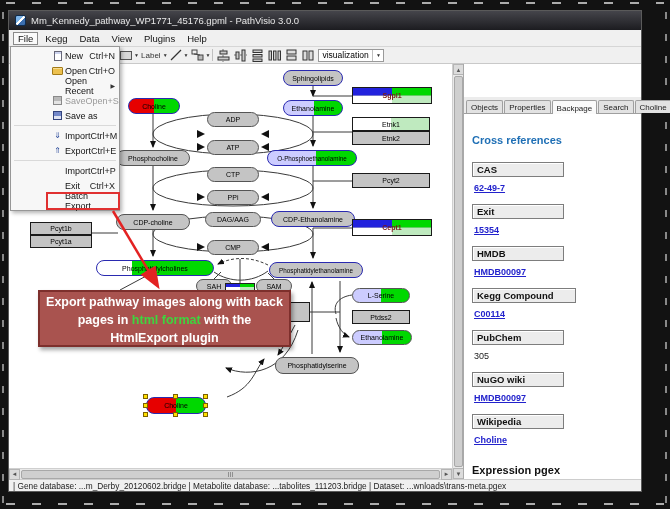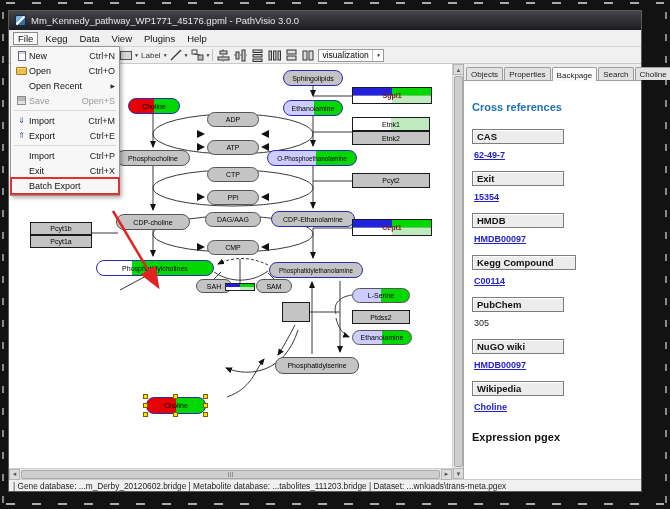--- a/index.html
+++ b/index.html
@@ -27,40 +27,40 @@
   .canvas{flex:1;background:#fff;position:relative;display:flex;flex-direction:column;}
   .canvas-body{flex:1;}
   .hscroll{height:11px;background:#e9e9e9;border-top:1px solid #cfcfcf;display:flex;align-items:center;flex:none;}
   .sbtn{width:11px;height:11px;background:#dcdcdc;border:1px solid #b5b5b5;font-size:6px;color:#555;display:flex;align-items:center;justify-content:center;flex:none;}
   .hthumb{height:9px;background:#cfcfcf;border:1px solid #a8a8a8;border-radius:2px;margin:0 1px;flex:1;display:flex;align-items:center;justify-content:center;gap:1px;}
   .grip{width:1px;height:5px;background:#909090;}
   .vscroll{width:11px;background:#e9e9e9;border-left:1px solid #cfcfcf;display:flex;flex-direction:column;flex:none;}
   .vthumb{width:9px;flex:1;background:#cfcfcf;border:1px solid #a8a8a8;border-radius:2px;margin:1px auto;}
   
   .panel{width:178px;background:#fff;border-left:1px solid #a9a9a9;display:flex;flex-direction:column;flex:none;}
-  .tabs{height:16px;background:#ececec;display:flex;align-items:flex-end;padding-left:2px;flex:none;}
+  .tabs{height:16px;background:#ececec;display:flex;align-items:flex-end;padding-left:2px;flex:none;margin-top:33px;}
   .tab{font-size:8px;color:#222;border:1px solid #9f9f9f;border-bottom:none;background:#e2e2e2;padding:2px 4px 1px;margin-right:1px;border-radius:2px 2px 0 0;white-space:nowrap;}
   .tab.active{background:#fafafa;padding-top:3px;position:relative;top:1px;}
   .panel-body{flex:1;border-top:1px solid #9f9f9f;background:#fff;padding:14px 0 0 8px;overflow:hidden;}
   .xref-head{font-size:11px;font-weight:bold;color:#1f6fb5;margin:6px 0 16px;}
   .db-box{width:92px;height:15px;border:1px solid #7d7d7d;background:#ececec;font-size:9.5px;font-weight:bold;color:#111;padding:1px 0 0 4px;box-shadow:inset 1px 1px 0 #fff;}
   .db-val{font-size:9px;font-weight:bold;color:#2222cc;text-decoration:underline;margin:6px 0 11px 2px;display:inline-block;}
   .db-val.plain{color:#222;font-weight:normal;text-decoration:none;}
   .expr-head{font-size:11px;font-weight:bold;color:#111;margin-top:8px;}
   .statusbar{height:12px;background:#f0f0f0;border-top:1px solid #cdcdcd;font-size:8.3px;color:#222;display:flex;align-items:center;padding-left:4px;white-space:nowrap;overflow:hidden;flex:none;}
   
   .node{position:absolute;border:1px solid #555;background:#c4c4c4;font-size:7px;color:#000;display:flex;align-items:center;justify-content:center;white-space:nowrap;overflow:hidden;z-index:4;}
   .rnd{border-radius:8px;}
   .blue-b{border-color:#2a2ab0;}
   .gene{border:1px solid #1a1a1a;}
   .quad{background-image:linear-gradient(90deg,#2222dd 50%,#00d800 50%),linear-gradient(90deg,#ffffff 50%,#bfeabf 50%);background-size:100% 50%,100% 50%;background-position:top,bottom;background-repeat:no-repeat;color:#7a1a1a;font-weight:bold;}
   .handle{position:absolute;width:5px;height:5px;background:#ffe000;border:1px solid #7c6000;z-index:5;}
   
   .filemenu{position:absolute;left:10px;top:46px;width:110px;background:#f7f7f7;border:1px solid #979797;box-shadow:2px 2px 4px rgba(0,0,0,.3);z-index:8;padding:1px 0;}
-  .fmrow{height:15px;display:flex;align-items:center;font-size:9px;color:#111;padding:0 4px 0 3px;}
+  .fmrow{height:15px;display:flex;align-items:center;font-size:9px;color:#111;padding:0 4px 0 3px;margin-left:36px;}
   .fmrow .ic{width:15px;flex:none;font-size:8px;display:flex;align-items:center;justify-content:center;color:#2a4a9a;}
   .fmrow .lbl{flex:1;}
   .fmrow .sc{color:#222;}
   .fmrow.disabled .lbl,.fmrow.disabled .sc{color:#9a9a9a;}
   .fmsep{height:1px;background:#d9d9d9;margin:2px 3px;}
   .fmrow.hl{outline:2px solid #e03030;outline-offset:-1px;height:16px;}
   .icon-page{width:8px;height:10px;background:#fff;border:1px solid #667;box-shadow:inset 0 2px 0 #cdd4ef;}
   .icon-folder{width:11px;height:8px;background:#ecc04e;border:1px solid #a27a18;border-radius:1px;box-shadow:inset 0 1px 0 #f7dc92;}
   .icon-disk{width:9px;height:9px;background:#7388c9;border:1px solid #33437c;box-shadow:inset 0 -3px 0 #dfe4f2;}
   .fmrow.disabled .icon-disk{background:#b9b9b9;border-color:#8a8a8a;box-shadow:inset 0 -3px 0 #e4e4e4;}
@@ -302,20 +302,25 @@
   <div class="node rnd blue-b" style="left:146px;top:397px;width:60px;height:17px;background:linear-gradient(90deg,#e60000 50%,#00d800 50%);">Choline</div>
   <span class="handle" style="left:143px;top:394px;"></span>
   <span class="handle" style="left:173px;top:394px;"></span>
   <span class="handle" style="left:203px;top:394px;"></span>
   <span class="handle" style="left:143px;top:403px;"></span>
   <span class="handle" style="left:203px;top:403px;"></span>
   <span class="handle" style="left:143px;top:412px;"></span>
   <span class="handle" style="left:173px;top:412px;"></span>
   <span class="handle" style="left:203px;top:412px;"></span>
 
+  <div class="callout">
+    <div>Export pathway images along with back</div>
+    <div><span>pages in </span><span class="gr">html format</span><span> with the</span></div>
+    <div>HtmlExport plugin</div>
+  </div>
 
   <div class="filemenu">
     <div class="fmrow">
         <span class="ic">
           <span class="icon-page"></span>
         </span>
         <span class="lbl">New</span>
         <span class="sc">Ctrl+N</span>
       </div>
     <div class="fmrow">
@@ -329,20 +334,27 @@
         <span class="ic"></span>
         <span class="lbl">Open Recent</span>
         <span class="subarrow">▶</span>
       </div>
     <div class="fmrow disabled">
         <span class="ic">
           <span class="icon-disk"></span>
         </span>
         <span class="lbl">Save</span>
         <span class="sc">Open+S</span>
+      </div>
+    <div class="fmrow">
+        <span class="ic">
+          <span class="icon-disk"></span>
+        </span>
+        <span class="lbl">Save as</span>
+        <span class="sc"></span>
       </div>
     <div class="fmsep"></div>
     <div class="fmrow">
         <span class="ic">⇓</span>
         <span class="lbl">Import</span>
         <span class="sc">Ctrl+M</span>
       </div>
     <div class="fmrow">
         <span class="ic">⇑</span>
         <span class="lbl">Export</span>

